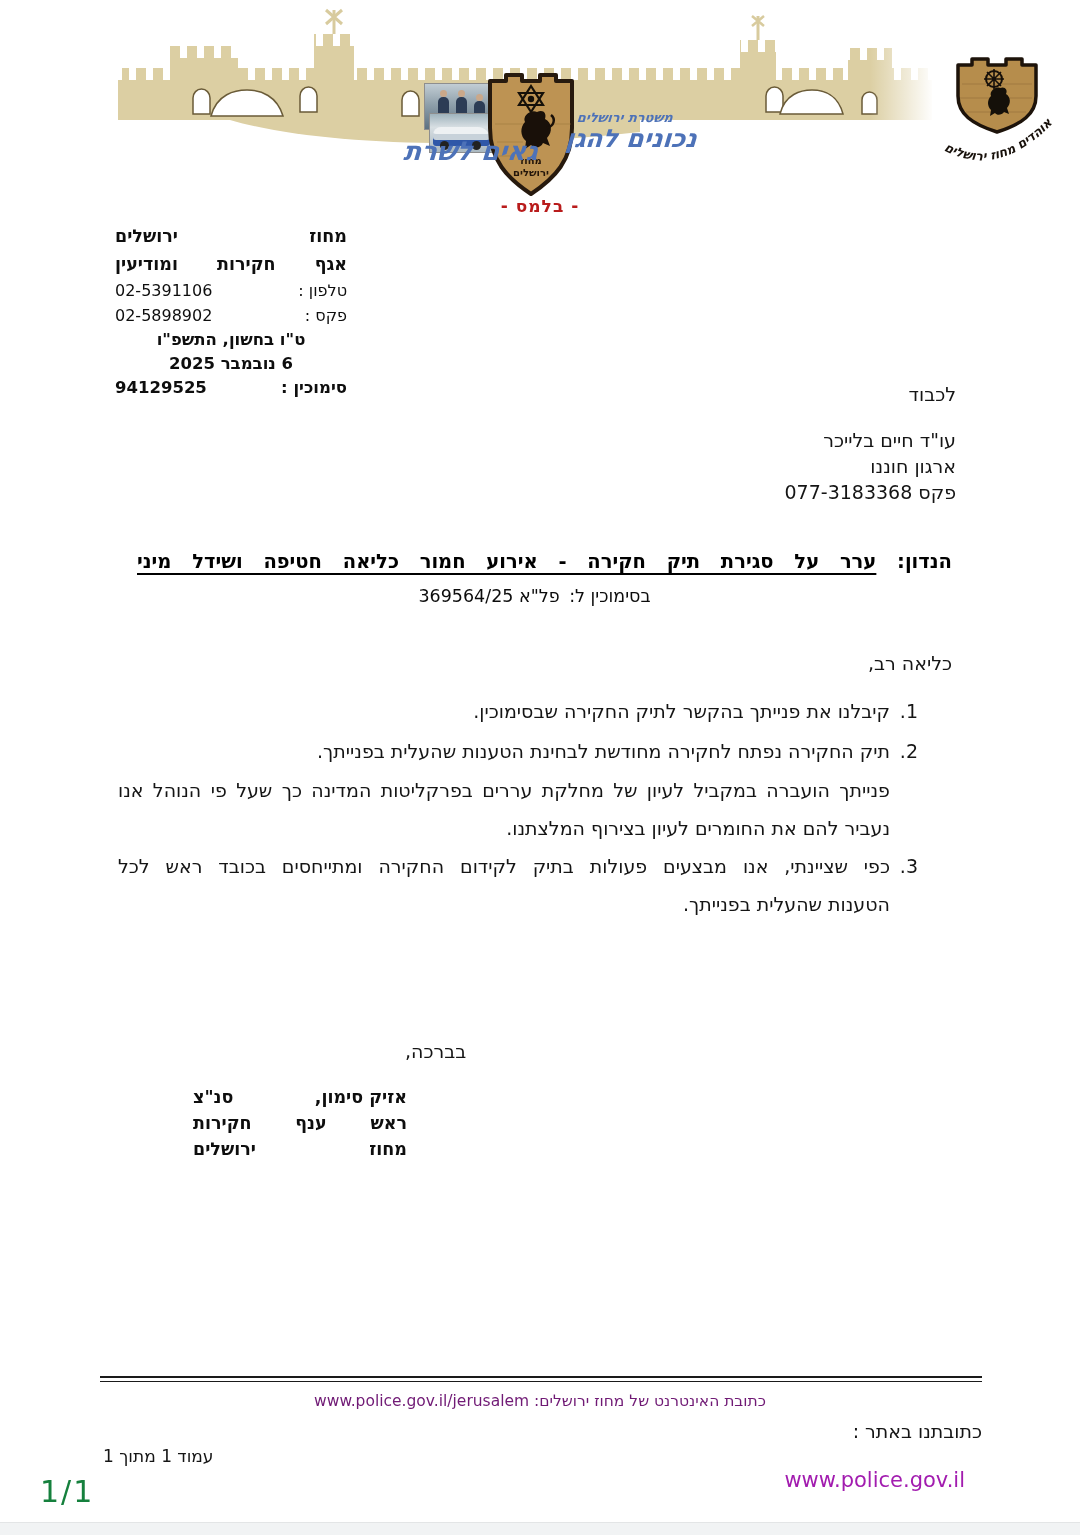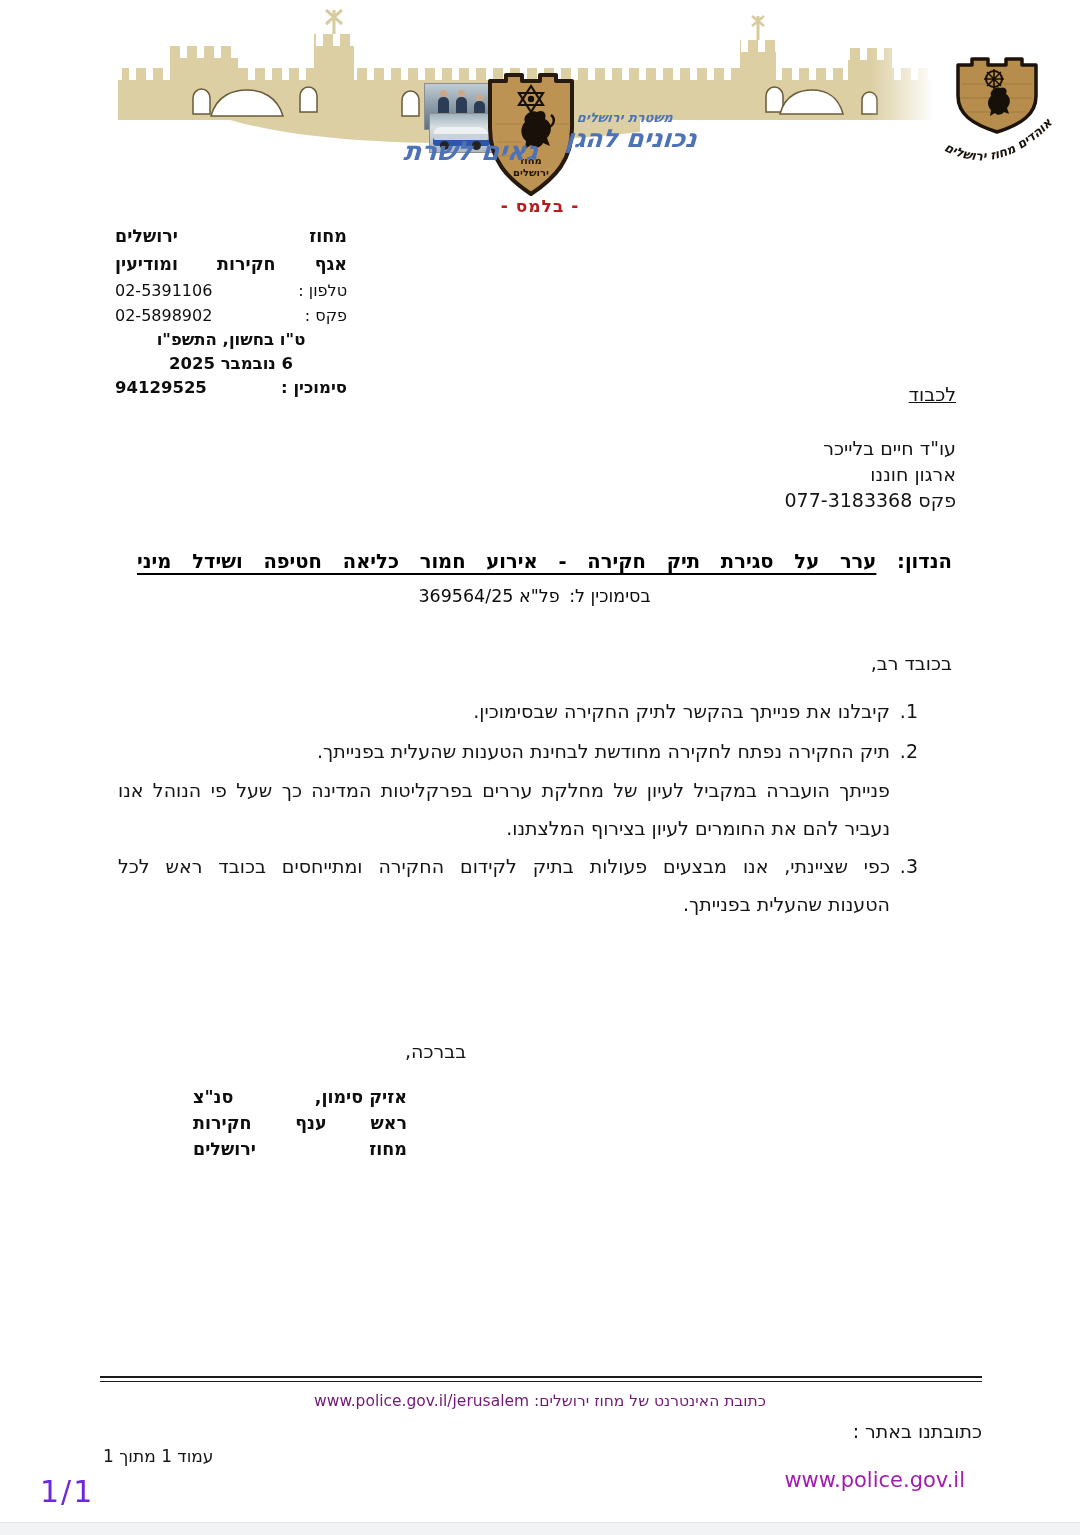--- a/index.html
+++ b/index.html
@@ -39,21 +39,21 @@
 
   
   .addr { position:absolute; left:115px; top:222px; width:232px; direction:rtl; color:#0e0e0e; z-index:6; }
   .addr .jrow { display:flex; justify-content:space-between; font-weight:bold; font-size:17.5px; line-height:28px; }
   .addr .crow { display:flex; justify-content:space-between; font-size:16px; line-height:25px; }
   .addr .center { text-align:center; font-weight:bold; font-size:16.5px; line-height:24px; }
   .addr .refrow { display:flex; justify-content:space-between; font-weight:bold; font-size:16.5px; line-height:24px; }
 
   
   .recipient { position:absolute; right:124px; top:383px; direction:rtl; text-align:right; font-size:19px; }
-  .recipient .salut { margin-bottom:30px;text-decoration:underline; }
+  .recipient .salut { margin-bottom:22px; }
   .recipient .rline { line-height:26px; }
 
   
   .subject { position:absolute; right:128px; top:550px; width:835px; direction:rtl;
     font-weight:bold; font-size:19.5px; color:#000; text-align:justify; text-align-last:justify; }
   .subject .u { text-decoration:underline; text-underline-offset:5px; text-decoration-thickness:2px;margin-left:20px; }
   .subject-ref { position:absolute; right:128px; top:586px; width:835px; text-align:center;
     direction:rtl; font-size:17.5px; color:#0c0c0c; }
   .subject-ref .gap { margin-left:4px; }
 
@@ -76,21 +76,21 @@
   .sig .srow { display:flex; justify-content:space-between; line-height:26px; }
 
   
   .rule { position:absolute; left:100px; top:1376px; width:882px; height:6px;
     border-top:2.5px solid #1a1a1a; border-bottom:1.5px solid #1a1a1a; }
   .site-line { position:absolute; left:0; top:1392px; width:1080px; text-align:center;
     direction:rtl; font-size:15.5px; color:#701a75; }
   .addr-label { position:absolute; right:98px; top:1420px; direction:rtl; font-size:19px; }
   .page-label { position:absolute; left:103px; top:1446px; direction:rtl; font-size:17px; }
   .site-url { position:absolute; right:115px; top:1468px; font-size:21px; color:#a21caf; }
-  .viewer-page { position:absolute; left:40px; top:1474px; font-size:30px; color:#6d28d9; letter-spacing:2px; }
+  .viewer-page { position:absolute; left:40px; top:1474px; font-size:30px; color:#15803d; letter-spacing:2px; }
   .bottom-bar { position:absolute; left:0; bottom:0; width:1080px; height:13px;
     background:#f1f3f4; border-top:1px solid #e3e5e6; }
 </style>
 </head>
 <body>
 
 <svg class="wall-svg" viewBox="0 0 1080 215" aria-hidden="true">
   <defs>
     <pattern id="mer" x="0" y="0" width="17" height="13" patternUnits="userSpaceOnUse">
       <rect width="10" height="13" fill="#dccfa3"></rect>
@@ -214,21 +214,21 @@
 <div class="subject">
   <span>הנדון:</span>
   <span> </span>
   <span class="u">ערר על סגירת תיק חקירה - אירוע חמור כליאה חטיפה ושידל מיני</span>
 </div>
 <div class="subject-ref">
   <span class="gap">בסימוכין ל:</span>
   <span>פל"א 369564/25</span>
 </div>
 
-<div class="greeting">בכובד רב,</div>
+<div class="greeting">כליאה רב,</div>
 
 <div class="num" id="num1">1.</div>
 <div class="item" id="item1">קיבלנו את פנייתך בהקשר לתיק החקירה שבסימוכין.</div>
 
 <div class="num" id="num2">2.</div>
 <div class="item" id="item2">תיק החקירה נפתח לחקירה מחודשת לבחינת הטענות שהעלית בפנייתך.</div>
 
 <div class="item just" id="para1">פנייתך הועברה במקביל לעיון של מחלקת עררים בפרקליטות המדינה כך שעל פי הנוהל אנו</div>
 <div class="item" id="para2">נעביר להם את החומרים לעיון בצירוף המלצתנו.</div>
 

